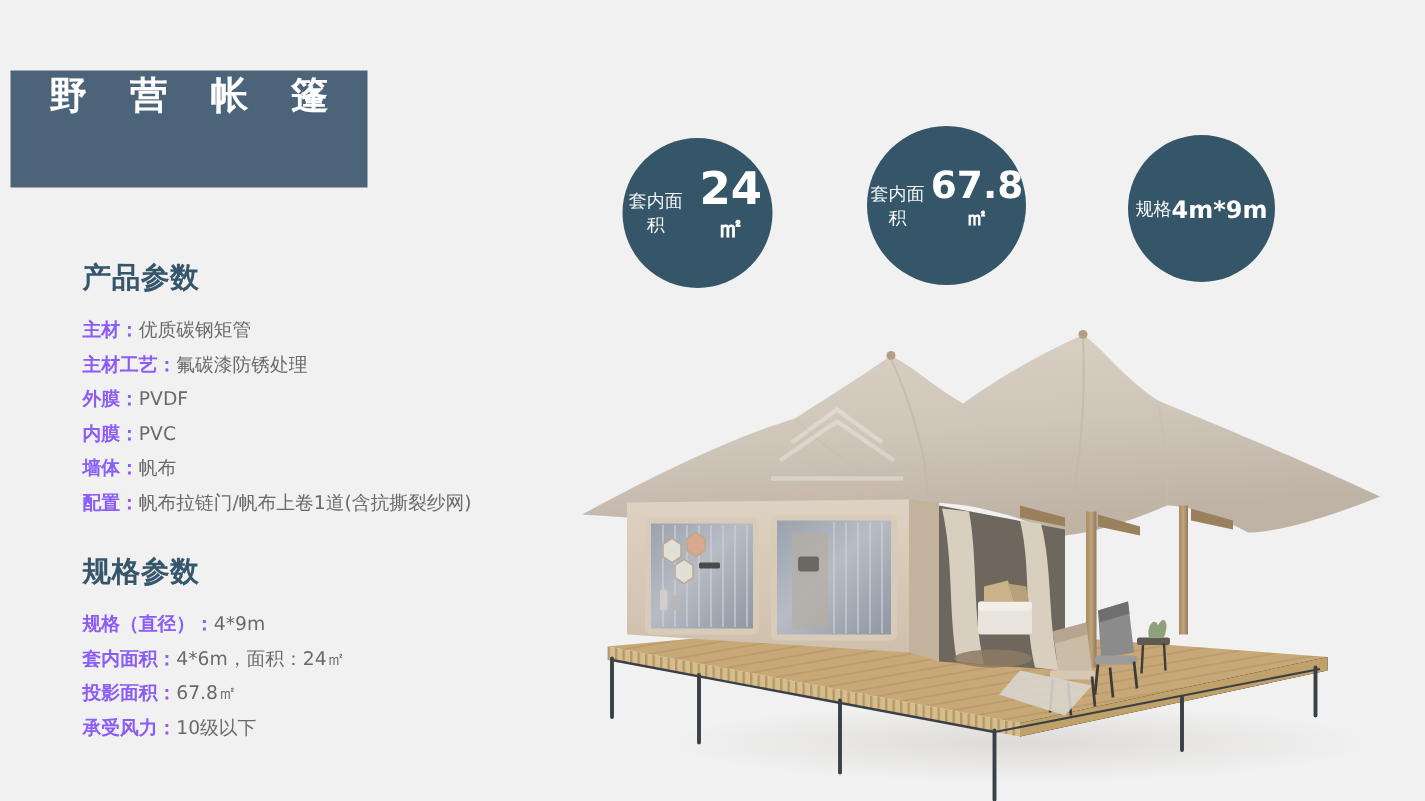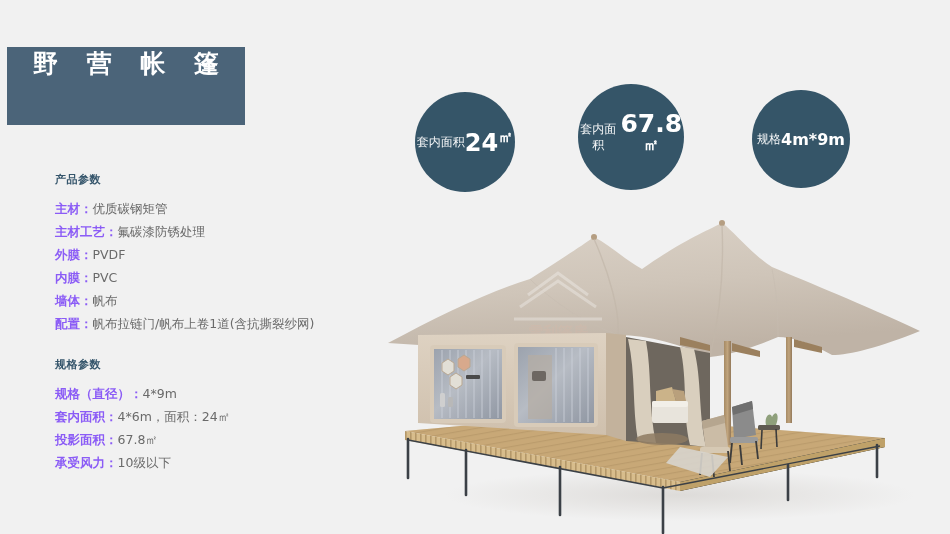--- a/index.html
+++ b/index.html
@@ -20,21 +20,21 @@
   }
   .title-banner .title-text {
     color: #ffffff; font-size: 25px; font-weight: bold;
     letter-spacing: 10px; text-indent: 10px;
   }
 
   
   .spec-panel { position: absolute; left: 55px; top: 172px; width: 330px; }
   .section { margin-bottom: 18px; }
   .section-heading {
-    color: #36566c; font-size: 11px; font-weight: bold;
+    color: #36566c; font-size: 19px; font-weight: bold;
     margin-bottom: 10px; letter-spacing: 0.5px;
   }
   .spec-line {
     font-size: 12.5px; color: #5d5d5d; line-height: 23px;
     white-space: nowrap;
   }
   .spec-line .k { font-weight: bold; color: #8b5cf6; }
   .spec-line .v { font-weight: normal; color: #6a6a6a; }
   .section.specs { margin-top: 22px; }
 
@@ -43,21 +43,21 @@
   .badge {
     position: absolute; border-radius: 50%;
     background: #355568; color: #fff;
     display: flex; flex-direction: row;
     align-items: center; justify-content: center;
     text-align: center;
   }
   .badge .b-label { font-size: 12px; line-height: 16px; opacity: .95; }
   .badge .b-value { font-weight: bold; line-height: 1.05; }
   .badge.b1 { left: 415px; top: 92px; width: 100px; height: 100px; }
-  .badge.b1 .b-value { font-size: 24px; margin-top: 2px; }
+  .badge.b1 .b-value { font-size: 30px; margin-top: 2px; }
   .badge.b2 { left: 578px; top: 84px; width: 106px; height: 106px; }
   .badge.b2 .b-value { font-size: 25px; margin-top: 2px; }
   .badge.b3 { left: 752px; top: 90px; width: 98px; height: 98px; }
   .badge.b3 .b-value { font-size: 16px; margin-top: 3px; }
   .sup { font-size: .62em; vertical-align: super; }
 
   
   .tent-render { position: absolute; left: 380px; top: 195px; width: 570px; height: 339px; }
   .tent-render svg { display: block; width: 100%; height: 100%; }
 </style>

